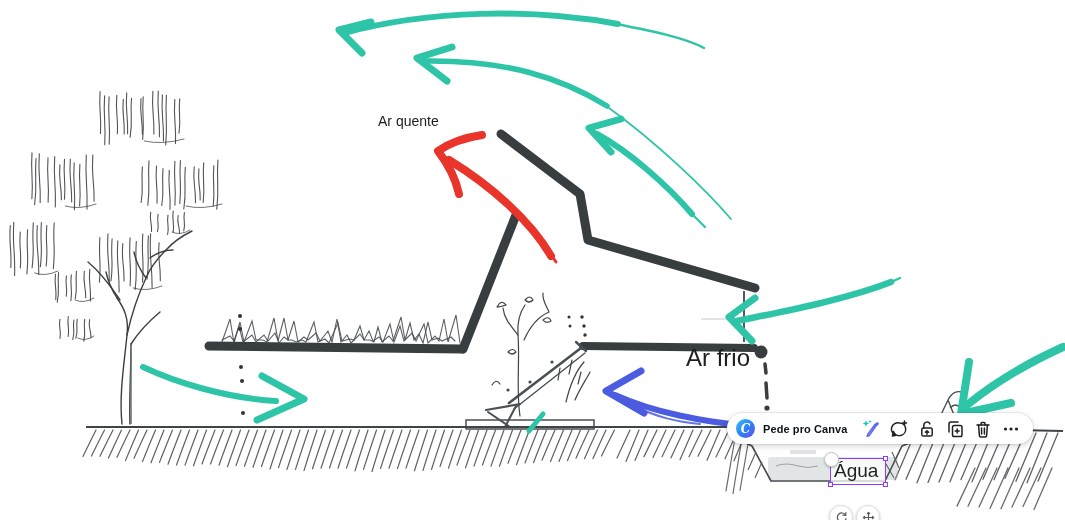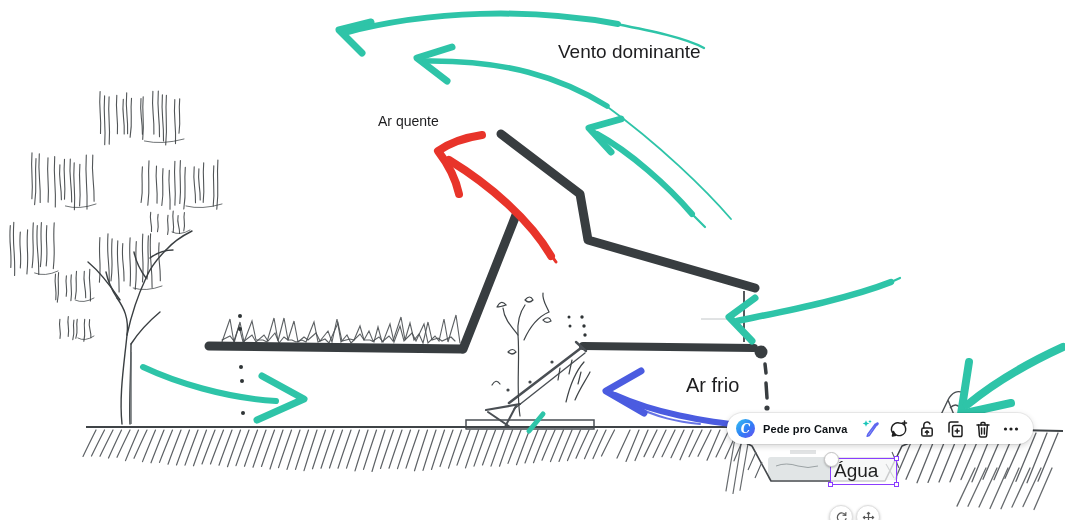--- a/index.html
+++ b/index.html
@@ -2,34 +2,34 @@
 <html><head>
 <meta charset="utf-8">
 <style>
   html,body{margin:0;padding:0;background:#fff;}
   #stage{position:relative;width:1065px;height:520px;overflow:hidden;background:#fff;
          font-family:"Liberation Sans","DejaVu Sans",sans-serif;}
   #sketch{position:absolute;left:0;top:0;}
   .lbl{position:absolute;color:#1d1d1f;white-space:nowrap;}
   .lbl-vento{left:558px;top:41px;font-size:19px;}
   .lbl-quente{left:378px;top:113px;font-size:14px;}
-  .lbl-frio{left:686px;top:374px;font-size:20px;}
+  .lbl-frio{left:686px;top:344px;font-size:24px;}
   
   .toolbar{position:absolute;left:727px;top:413px;height:31px;display:flex;align-items:center;
     background:#fff;border-radius:16px;padding:0 9px 0 9px;gap:2px;
     box-shadow:0 0 0 1px rgba(0,0,0,.06),0 2px 6px rgba(0,0,0,.18);}
   .tb-logo{width:19px;height:19px;border-radius:50%;flex:none;margin-right:6px;
     background:linear-gradient(135deg,#34c1f0 0%,#2f7df6 55%,#6b4df0 100%);
     color:#fff;font-size:12px;font-weight:bold;display:flex;align-items:center;justify-content:center;
     font-family:"DejaVu Serif",serif;font-style:italic;}
   .tb-brand{font-size:11px;font-weight:700;color:#0d1216;margin-right:8px;letter-spacing:.1px;}
   .tb-btn{width:26px;height:26px;border-radius:6px;display:flex;align-items:center;justify-content:center;flex:none;cursor:pointer;}
   .tb-btn svg{display:block;}
   
-  .sel-box{position:absolute;left:830px;top:458px;width:67px;height:27px;
+  .sel-box{position:absolute;left:830px;top:458px;width:56px;height:27px;
     border:1.6px solid #8b3dff;background:rgba(255,255,255,.72);box-sizing:border-box;}
   .sel-text{position:absolute;left:3px;top:1px;font-size:19px;color:#1f1f1f;}
   .sel-corner{position:absolute;width:5px;height:5px;background:#fff;border:1.2px solid #8b3dff;box-sizing:border-box;}
   .c-tl{left:-3px;top:-3px}.c-tr{right:-3px;top:-3px}.c-bl{left:-3px;bottom:-3px}.c-br{right:-3px;bottom:-3px}
   .side-handle{position:absolute;left:824px;top:452px;width:13px;height:13px;border-radius:50%;
     background:#fff;border:1px solid #c4c4c4;box-shadow:0 1px 2px rgba(0,0,0,.25);}
   .round-btn{position:absolute;width:22px;height:22px;border-radius:50%;background:#fff;
     border:1px solid #dedede;box-shadow:0 1px 3px rgba(0,0,0,.22);
     display:flex;align-items:center;justify-content:center;cursor:pointer;}
   .btn-rotate{left:829px;top:505px;}
@@ -351,21 +351,20 @@
       <path d="M549 252 L556 262" stroke-width="3"></path>
     </g>
 
     <g stroke="#4b5ce0" fill="none" stroke-linecap="round" stroke-linejoin="round">
       <path d="M641 371 L606 391 L644 413" stroke-width="7"></path>
       <path d="M615 395 C655 413 700 421 755 427" stroke-width="6"></path>
       <path d="M627 403 C658 418 678 422 700 424" stroke-width="2" opacity=".85"></path>
     </g>
   </svg>
 
-  <div class="lbl lbl-vento">Vento dominante</div>
   <div class="lbl lbl-quente">Ar quente</div>
   <div class="lbl lbl-frio">Ar frio</div>
 
   <div class="toolbar">
     <div class="tb-logo">C</div>
     <div class="tb-brand">Pede pro Canva</div>
 
     <div class="tb-btn">
       <svg width="20" height="20" viewBox="0 0 20 20">
         <path d="M5 1.2 L5.9 3.6 L8.3 4.5 L5.9 5.4 L5 7.8 L4.1 5.4 L1.7 4.5 L4.1 3.6 Z" fill="#18c5b8"></path>

